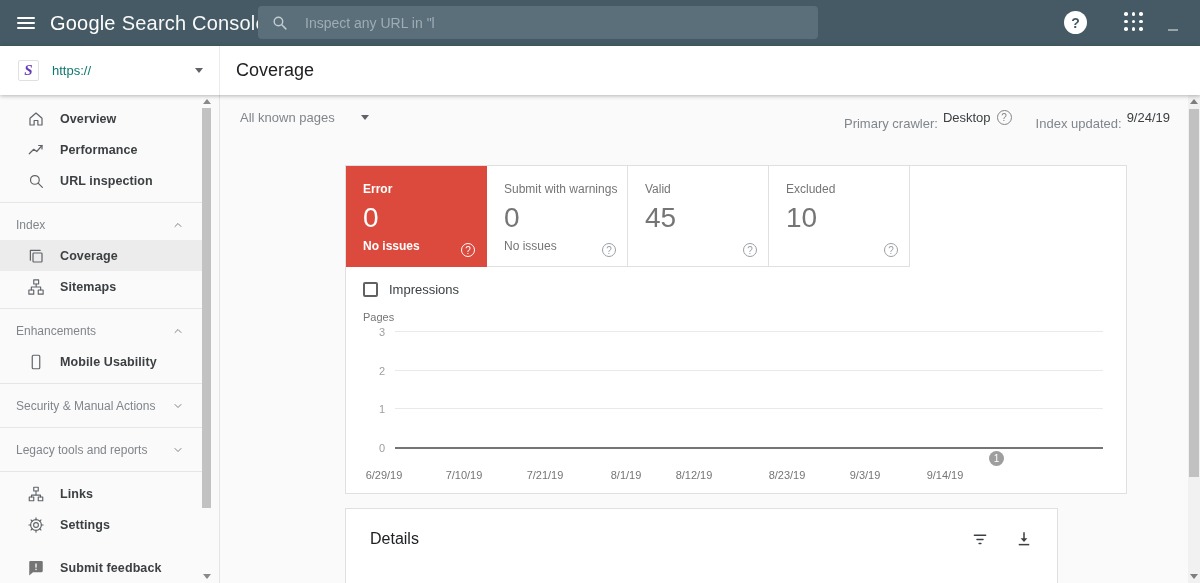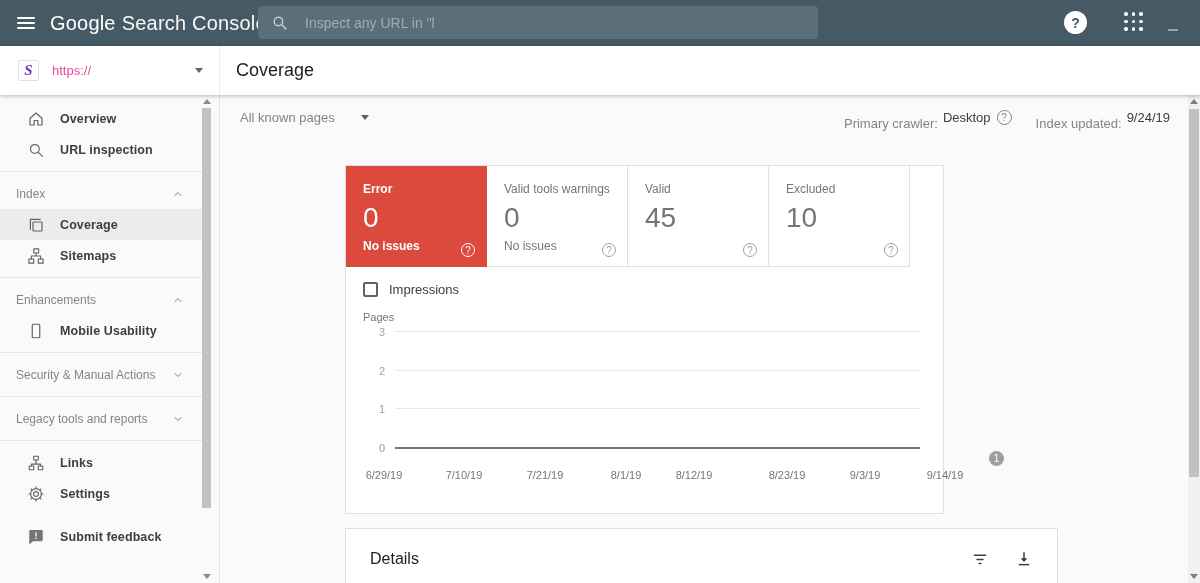--- a/index.html
+++ b/index.html
@@ -30,21 +30,21 @@
   .tb-apps i { width:3.5px; height:3.5px; background:#fff; border-radius:50%; }
   .tb-avatar { position:absolute; left:1168px; top:29px; width:10px; height:2px; background:rgba(255,255,255,.45); }
   
   .subheader { height:49px; background:#fff; display:flex; align-items:center;
     box-shadow:0 1px 4px rgba(0,0,0,.28); position:relative; z-index:6; }
   .property { width:220px; height:100%; display:flex; align-items:center;
     padding:0 16px 0 18px; border-right:1px solid #ebebeb; cursor:pointer; }
   .prop-icon { width:21px; height:21px; background:#fff; border:1px solid #e0e0e0; border-radius:2px;
     display:flex; align-items:center; justify-content:center;
     font-family:"Liberation Serif", serif; font-style:italic; font-weight:bold; font-size:15px; color:#673ab7; }
-  .prop-url { margin-left:13px; font-size:13px; color:#ec4899; flex:1; }
+  .prop-url { margin-left:13px; font-size:13px; color:#0f766e; flex:1; }
   .caret-down { width:0; height:0; border-left:4.5px solid transparent; border-right:4.5px solid transparent;
     border-top:5.5px solid #5f6368; }
   .page-title { margin-left:16px; font-size:18px; color:#202124; }
   
   .content { display:flex; height:488px; }
   
   .sidebar { width:220px; background:#fafafa; border-right:1px solid #e4e4e4; position:relative;
     padding-top:8px; flex:none; }
   .nav-item { height:31px; display:flex; align-items:center; padding-left:27px; cursor:pointer;
     width:203px; color:#3c4043; }
@@ -68,21 +68,21 @@
   .scope { display:flex; align-items:center; cursor:pointer; }
   .scope .caret-down { margin-left:26px; border-top-color:#5f6368; }
   .toolbar-right { margin-left:auto; display:flex; align-items:center; }
   .toolbar-right .lab { color:#80868b;margin-top:13px; }
   .toolbar-right .val { color:#3c4043; margin-left:5px;text-align:center; }
   .help-ring { width:15px; height:15px; border:1px solid #80868b; border-radius:50%; color:#80868b;
     font-size:10px; display:flex; align-items:center; justify-content:center; margin-left:6px; cursor:pointer; }
   .tbr-gap { width:24px; }
   
   .card { background:#fff; border:1px solid #e0e0e0; }
-  .summary-card { width:599px; margin:26px 0 0 125px; padding-bottom:24px; }
+  .summary-card { width:782px; margin:26px 0 0 125px; padding-bottom:4px; }
   .status-row { display:flex; height:101px; }
   .status-cell { width:141px; border-right:1px solid #e0e0e0; border-bottom:1px solid #e0e0e0;
     padding:16px 0 0 17px; position:relative; cursor:pointer; }
   .status-filler { flex:1; }
   .s-label { font-size:12px; color:#757575; }
   .s-value { font-size:28px; color:#757575; margin-top:6px; }
   .s-sub { font-size:12px; color:#757575; margin-top:5px; }
   .help-o { position:absolute; right:11px; bottom:9px; width:14px; height:14px;
     border:1px solid #9aa0a6; border-radius:50%; color:#9aa0a6; font-size:10px;
     display:flex; align-items:center; justify-content:center; }
@@ -176,20 +176,29 @@
       <span class="ic">
           <svg class="ln" width="18" height="18" viewBox="0 0 24 24">
             <path d="M4 11 L12 4 L20 11 V20 H14.5 V14 H9.5 V20 H4 Z"></path>
           </svg>
         </span>
       <span class="lbl">Overview</span>
     </div>
     <div class="nav-item">
       <span class="ic">
           <svg class="ln" width="18" height="18" viewBox="0 0 24 24">
+            <path d="M3 17 L9 11 L13 14 L20 6"></path>
+            <path d="M15.5 6 H20 V10.5"></path>
+          </svg>
+        </span>
+      <span class="lbl">Performance</span>
+    </div>
+    <div class="nav-item">
+      <span class="ic">
+          <svg class="ln" width="18" height="18" viewBox="0 0 24 24">
             <circle cx="10.5" cy="10.5" r="5.8"></circle>
             <path d="M14.8 14.8 L20.5 20.5"></path>
           </svg>
         </span>
       <span class="lbl">URL inspection</span>
     </div>
     <div class="nav-div"></div>
     <div class="nav-header">
       <span>Index</span>
       <svg class="ln" width="12" height="12" viewBox="0 0 24 24">
@@ -306,21 +315,21 @@
       <div class="status-row">
         <div class="status-cell error">
           <div class="s-label">Error</div>
           <div class="s-value">0</div>
           <div class="s-sub">No issues</div>
           <span class="help-o">
               <span>?</span>
             </span>
         </div>
         <div class="status-cell">
-          <div class="s-label">Valid tools warnings</div>
+          <div class="s-label">Submit with warnings</div>
           <div class="s-value">0</div>
           <div class="s-sub">No issues</div>
           <span class="help-o">
               <span>?</span>
             </span>
         </div>
         <div class="status-cell">
           <div class="s-label">Valid</div>
           <div class="s-value">45</div>
           <div class="s-sub"></div>

